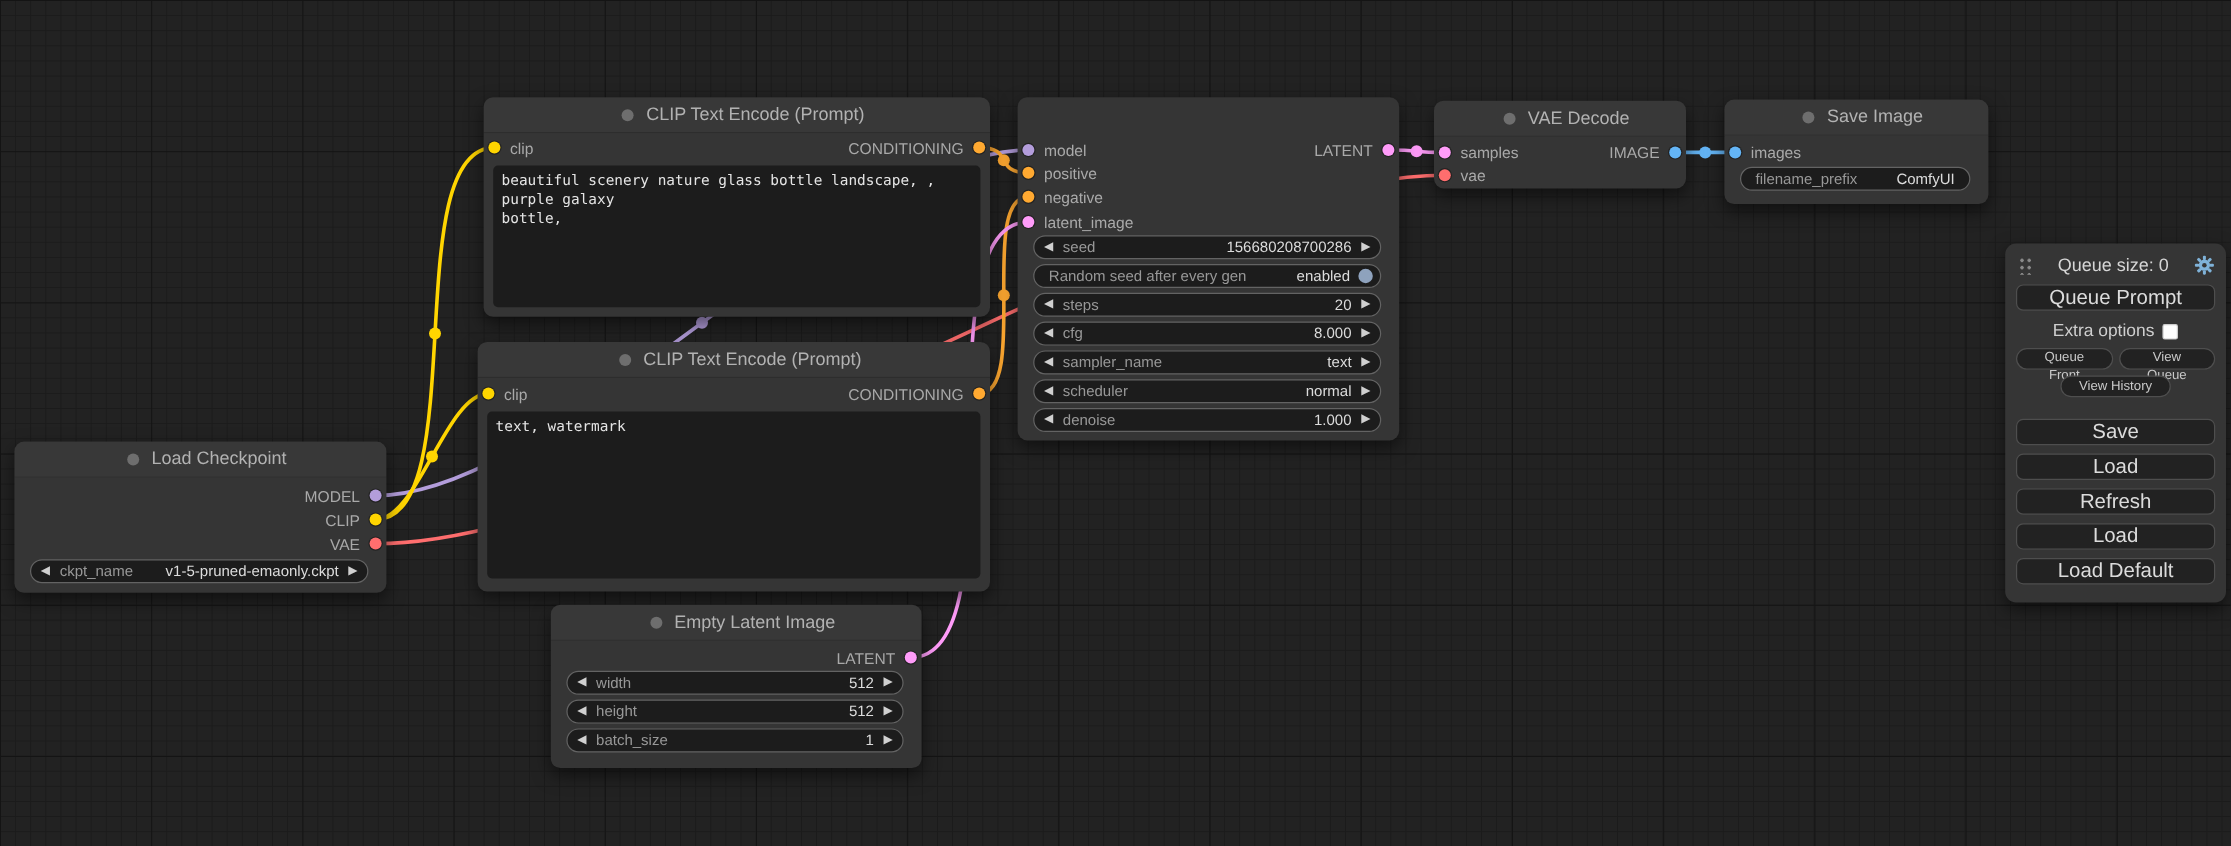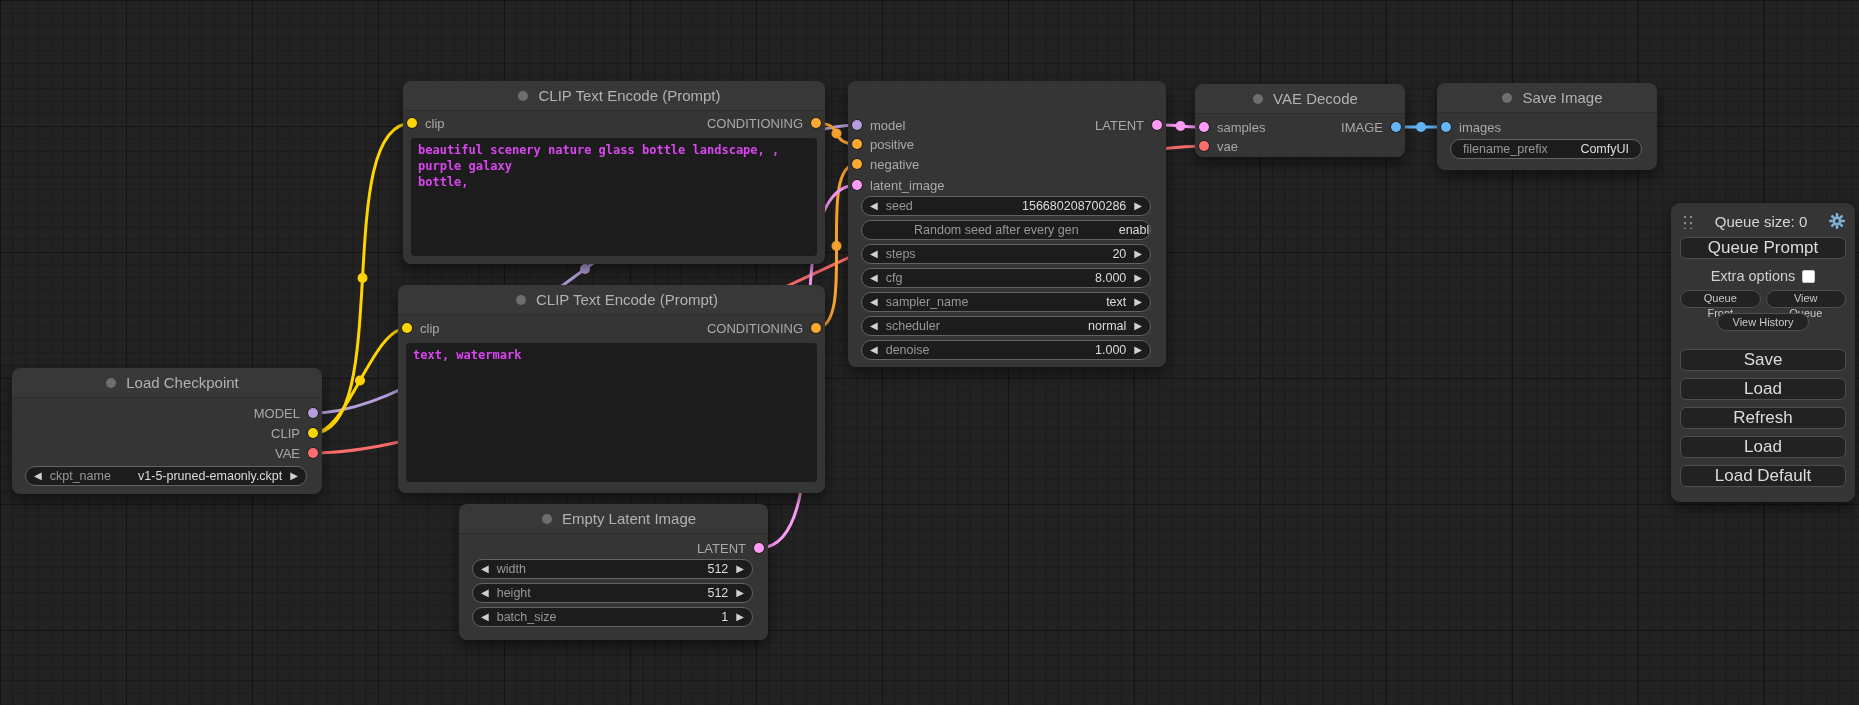--- a/index.html
+++ b/index.html
@@ -39,22 +39,22 @@
     display:flex;align-items:center;font-size:12.5px;white-space:nowrap;overflow:hidden;
   }
   .w-arrow{color:#d0d0d0;font-size:10px;padding:0 8px;flex:0 0 auto;line-height:1;}
   .w-label{color:#989898;flex:0 0 auto;}
   .w-value{color:#dcdcdc;margin-left:auto;text-align:right;}
   .w-pad{flex:0 0 12px;}
   .w-toggle-dot{width:12px;height:12px;border-radius:50%;background:#8ea2bd;margin:0 6px 0 7px;flex:0 0 auto;}
   .node-text{
     position:absolute;left:8px;right:8px;background:#1c1c1c;border-radius:4px;
     font-family:"DejaVu Sans Mono",monospace;font-size:12px;line-height:1.35;
-    color:#d946ef;padding:4px 7px;box-sizing:border-box;white-space:pre-wrap;
-    word-break:break-word;overflow:hidden;font-weight:bold;
+    color:#e5e5e5;padding:4px 7px;box-sizing:border-box;white-space:pre-wrap;
+    word-break:break-word;overflow:hidden;
   }
   
   #queue-panel{
     position:absolute;z-index:3;background:#353535;border-radius:9px;
     box-shadow:0 6px 14px rgba(0,0,0,.5);box-sizing:border-box;
     padding:8px 9px;display:flex;flex-direction:column;
     font-family:"Liberation Sans",sans-serif;
   }
   .qp-header{display:flex;align-items:center;height:22px;margin-bottom:6px;}
   .qp-drag{width:12px;height:16px;margin-left:2px;
@@ -209,21 +209,21 @@
         <div class="port out" style="top: 38px;">
           <span>LATENT</span>
           <span class="dot" style="background: rgb(255, 156, 249);"></span>
         </div>
         <div class="widget" style="top: 115px;">
           <span class="w-arrow">◀</span>
           <span class="w-label">seed</span>
           <span class="w-value">156680208700286</span>
           <span class="w-arrow">▶</span>
         </div>
-        <div class="widget" style="top: 139px; gap: 40px;">
+        <div class="widget" style="top: 139px;">
           <span class="w-pad"></span>
           <span class="w-label">Random seed after every gen</span>
           <span class="w-value">enabled</span>
           <span class="w-toggle-dot"></span>
         </div>
         <div class="widget" style="top: 163px;">
           <span class="w-arrow">◀</span>
           <span class="w-label">steps</span>
           <span class="w-value">20</span>
           <span class="w-arrow">▶</span>

